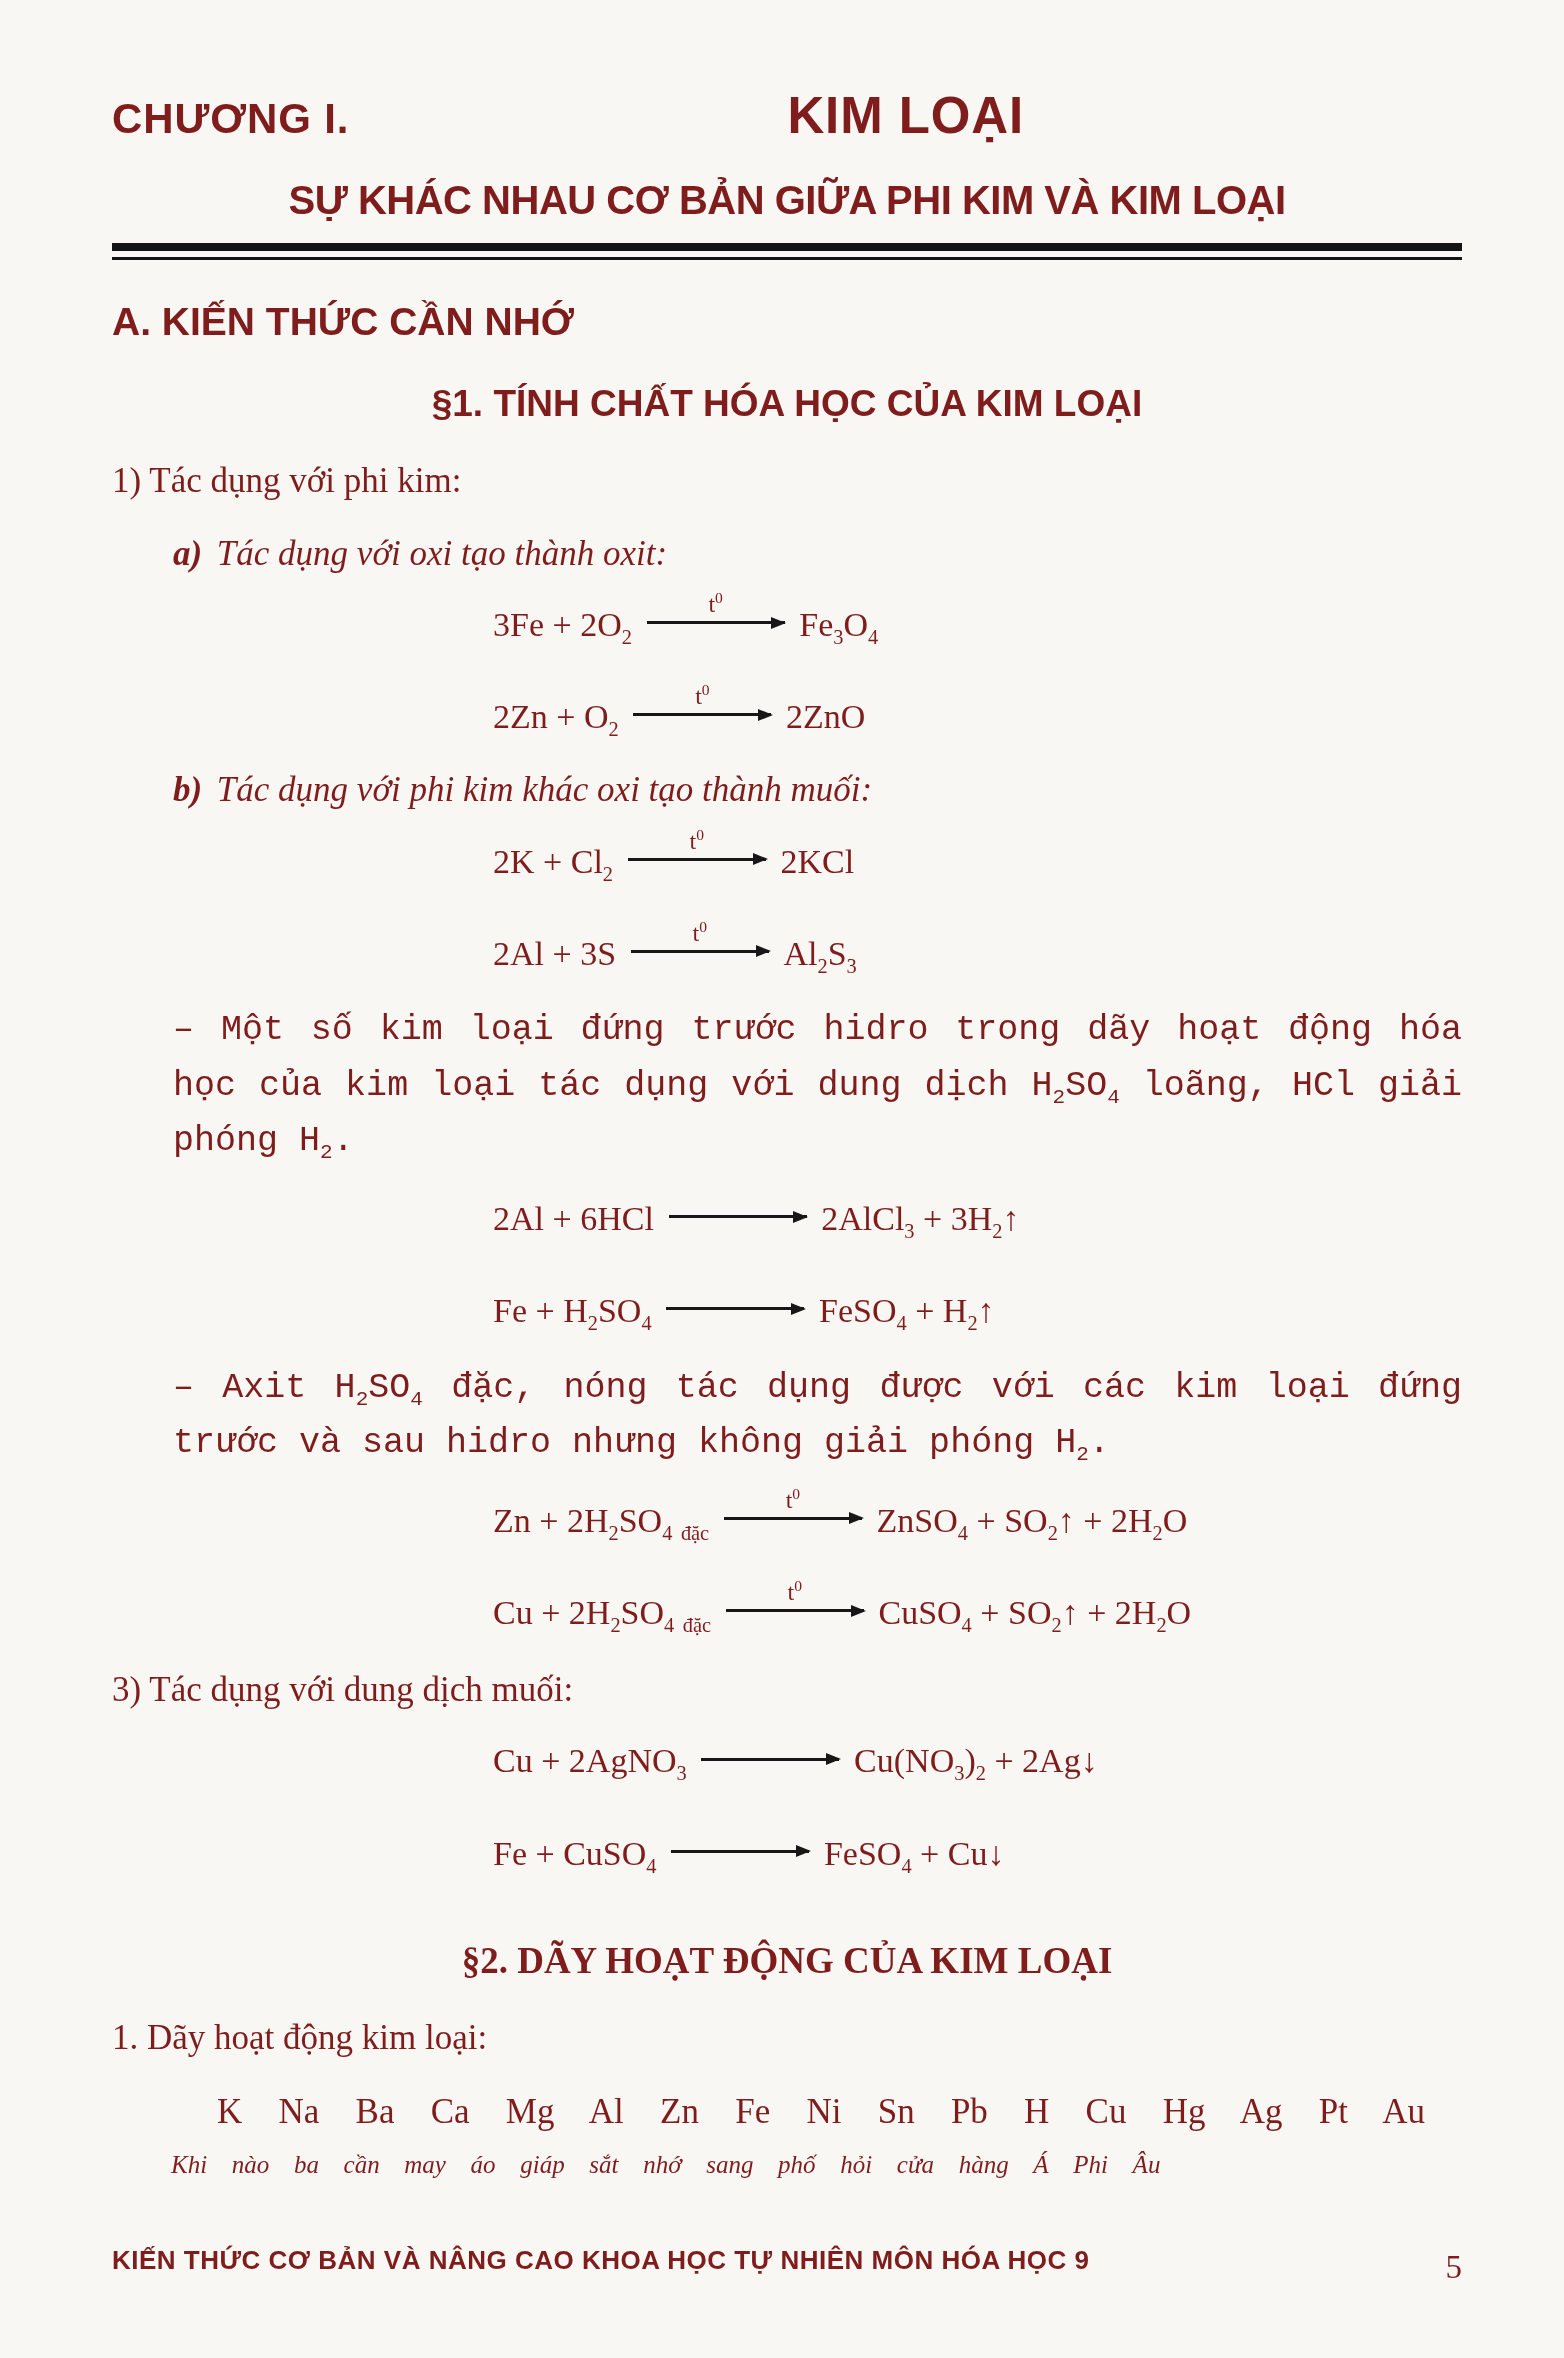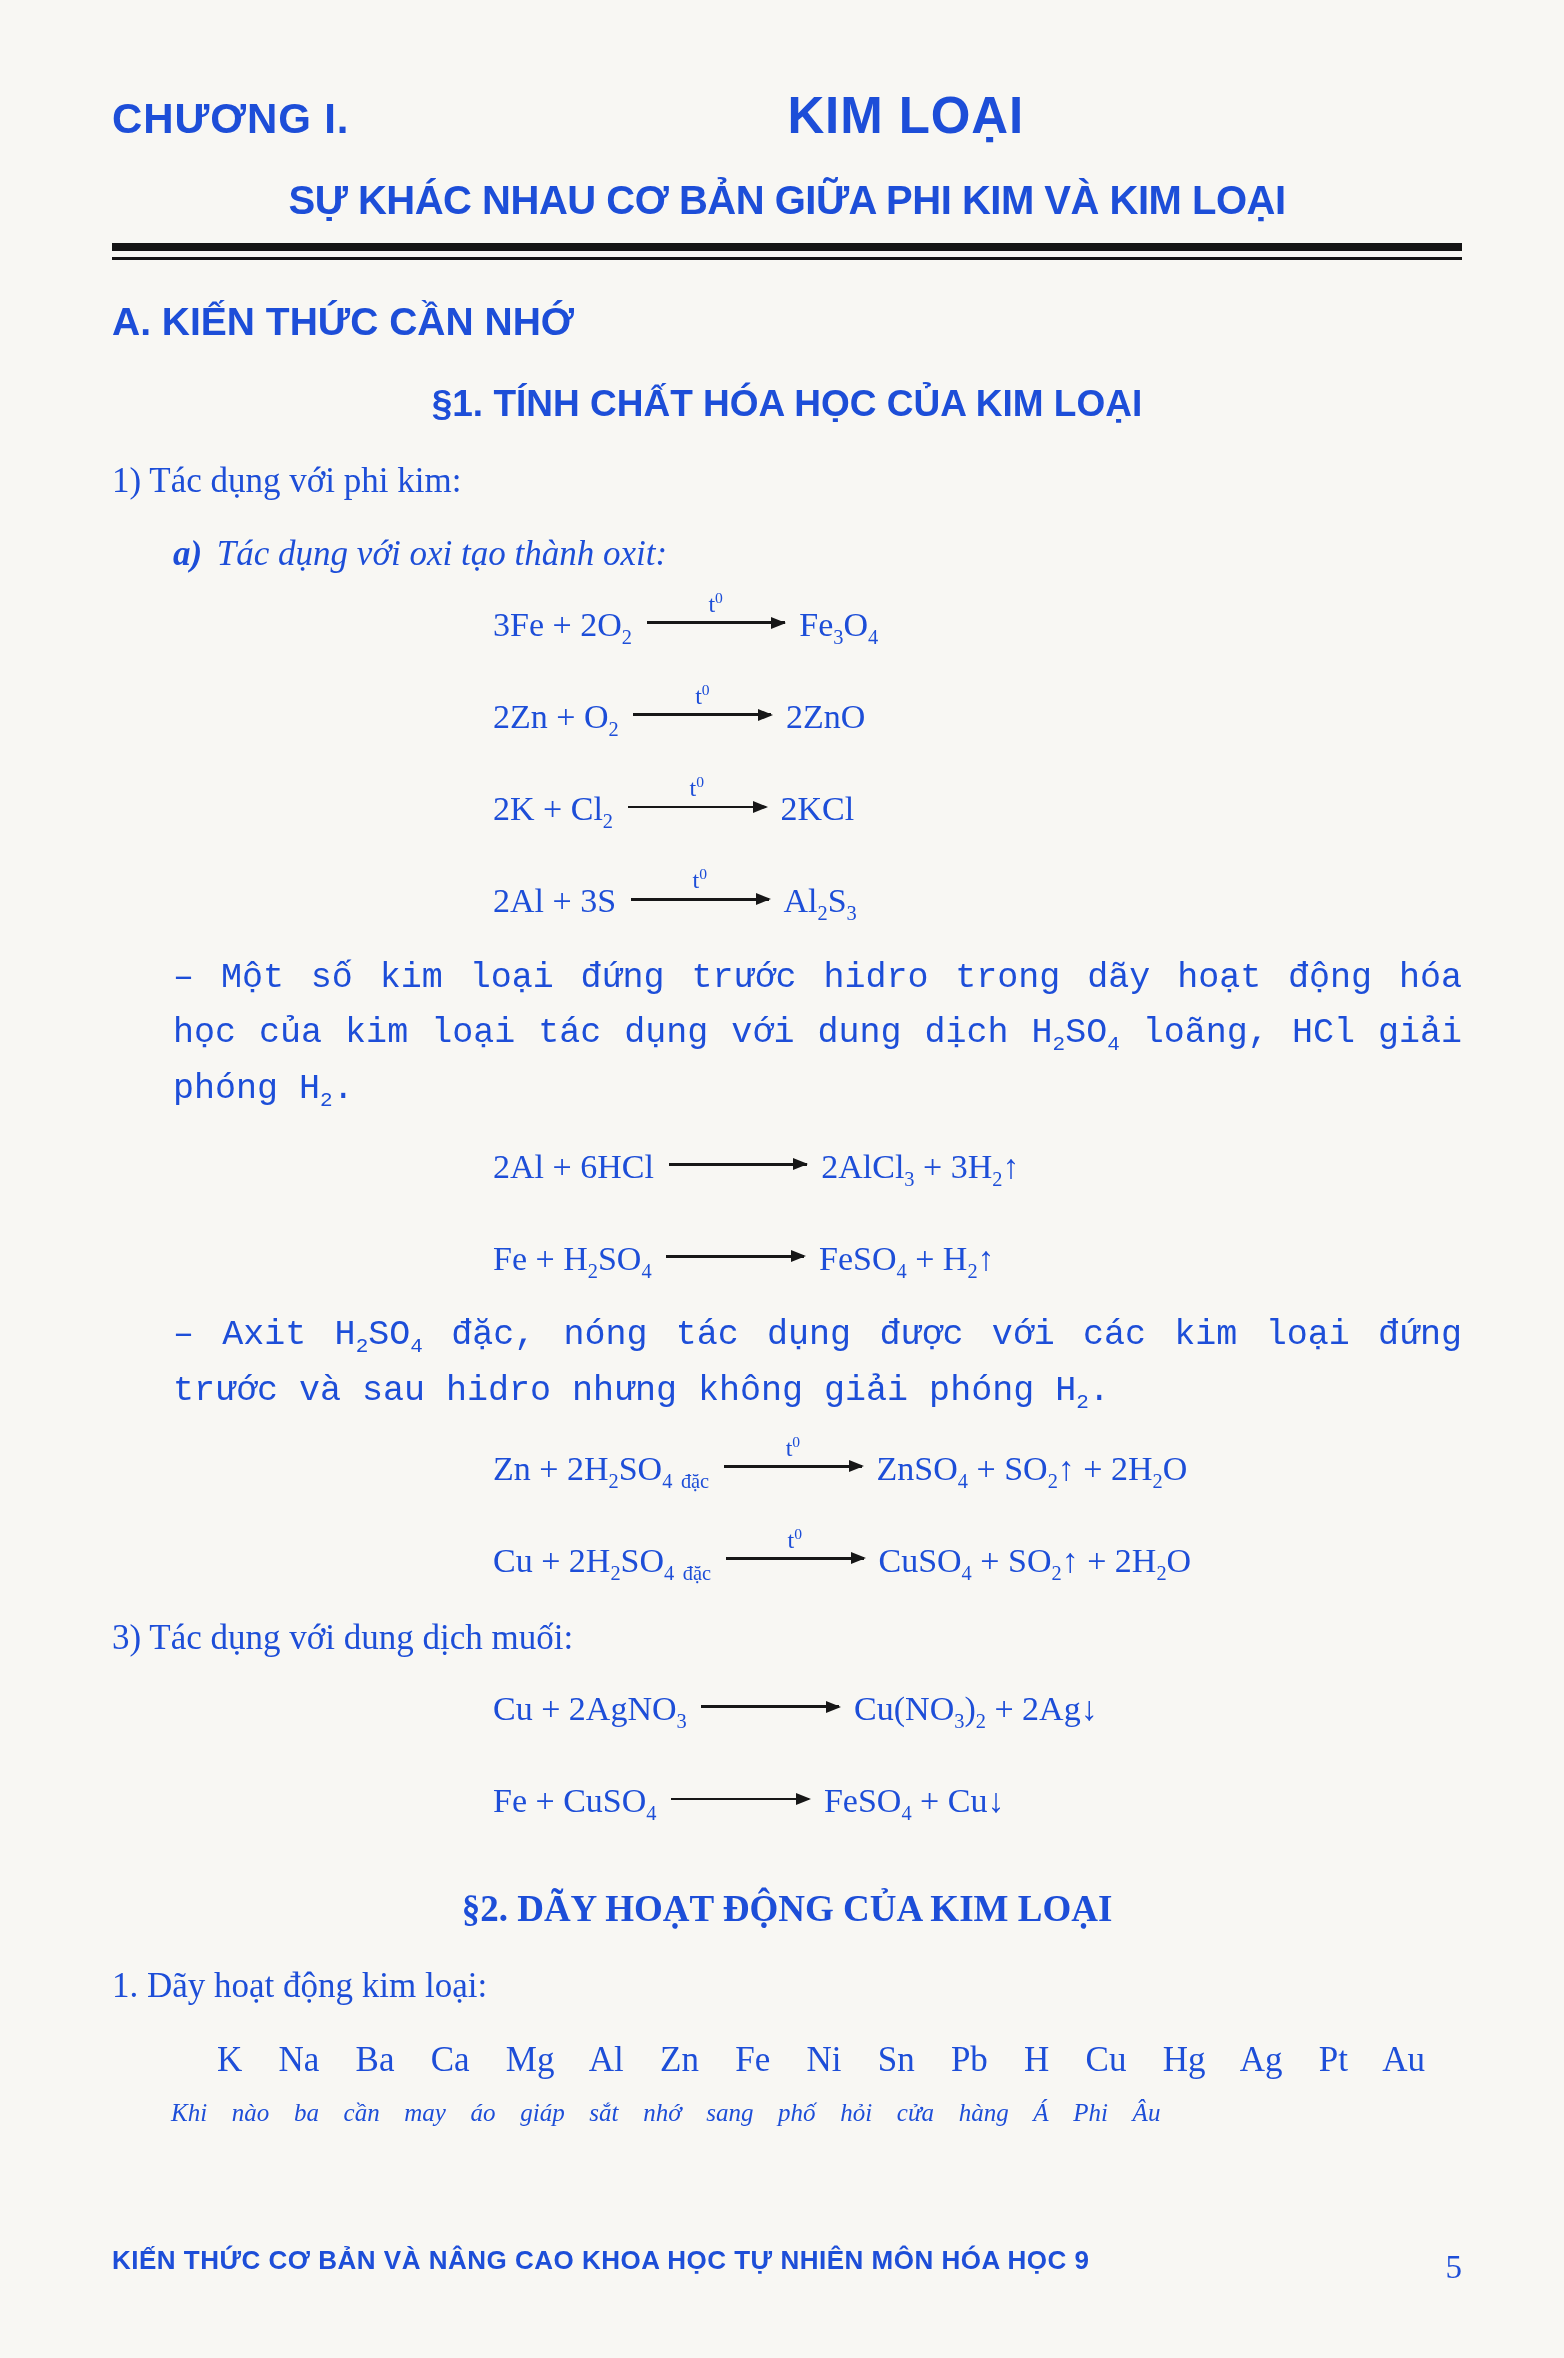--- a/index.html
+++ b/index.html
@@ -4,21 +4,21 @@
 <style>
   * { box-sizing: border-box; }
   html, body { margin: 0; padding: 0; background: #e9e8e5; }
   p, h1, h2, h3 { margin: 0; }
 
   .page {
     width: 1565px;
     height: 2358px;
     margin: 0 auto;
     background: #f8f7f3;
-    color: #1d4ed8;
+    color: #7f1d1d;
     position: relative;
     overflow: hidden;
     padding: 88px 103px 0 112px;
     font-family: "Liberation Serif", "DejaVu Serif", serif;
   }
 
   
   .page-header { display: flex; align-items: baseline; }
   .chapter {
     font-family: "Liberation Sans", "DejaVu Sans", sans-serif;
@@ -139,20 +139,23 @@
   </p>
 
   <div class="eq">
     <span>3Fe + 2O<sub>2</sub></span><span class="eq-arrow"><span class="eq-cond">t<sup>0</sup></span><span class="eq-line"></span></span><span>Fe<sub>3</sub>O<sub>4</sub></span>
   </div>
 
   <div class="eq">
     <span>2Zn + O<sub>2</sub></span><span class="eq-arrow"><span class="eq-cond">t<sup>0</sup></span><span class="eq-line"></span></span><span>2ZnO</span>
   </div>
 
+  <p class="sub-item">
+    <span class="sub-label">b)</span><span>Tác dụng với phi kim khác oxi tạo thành muối:</span>
+  </p>
 
   <div class="eq">
     <span>2K + Cl<sub>2</sub></span><span class="eq-arrow"><span class="eq-cond">t<sup>0</sup></span><span class="eq-line"></span></span><span>2KCl</span>
   </div>
 
   <div class="eq">
     <span>2Al + 3S</span><span class="eq-arrow"><span class="eq-cond">t<sup>0</sup></span><span class="eq-line"></span></span><span>Al<sub>2</sub>S<sub>3</sub></span>
   </div>
 
 

